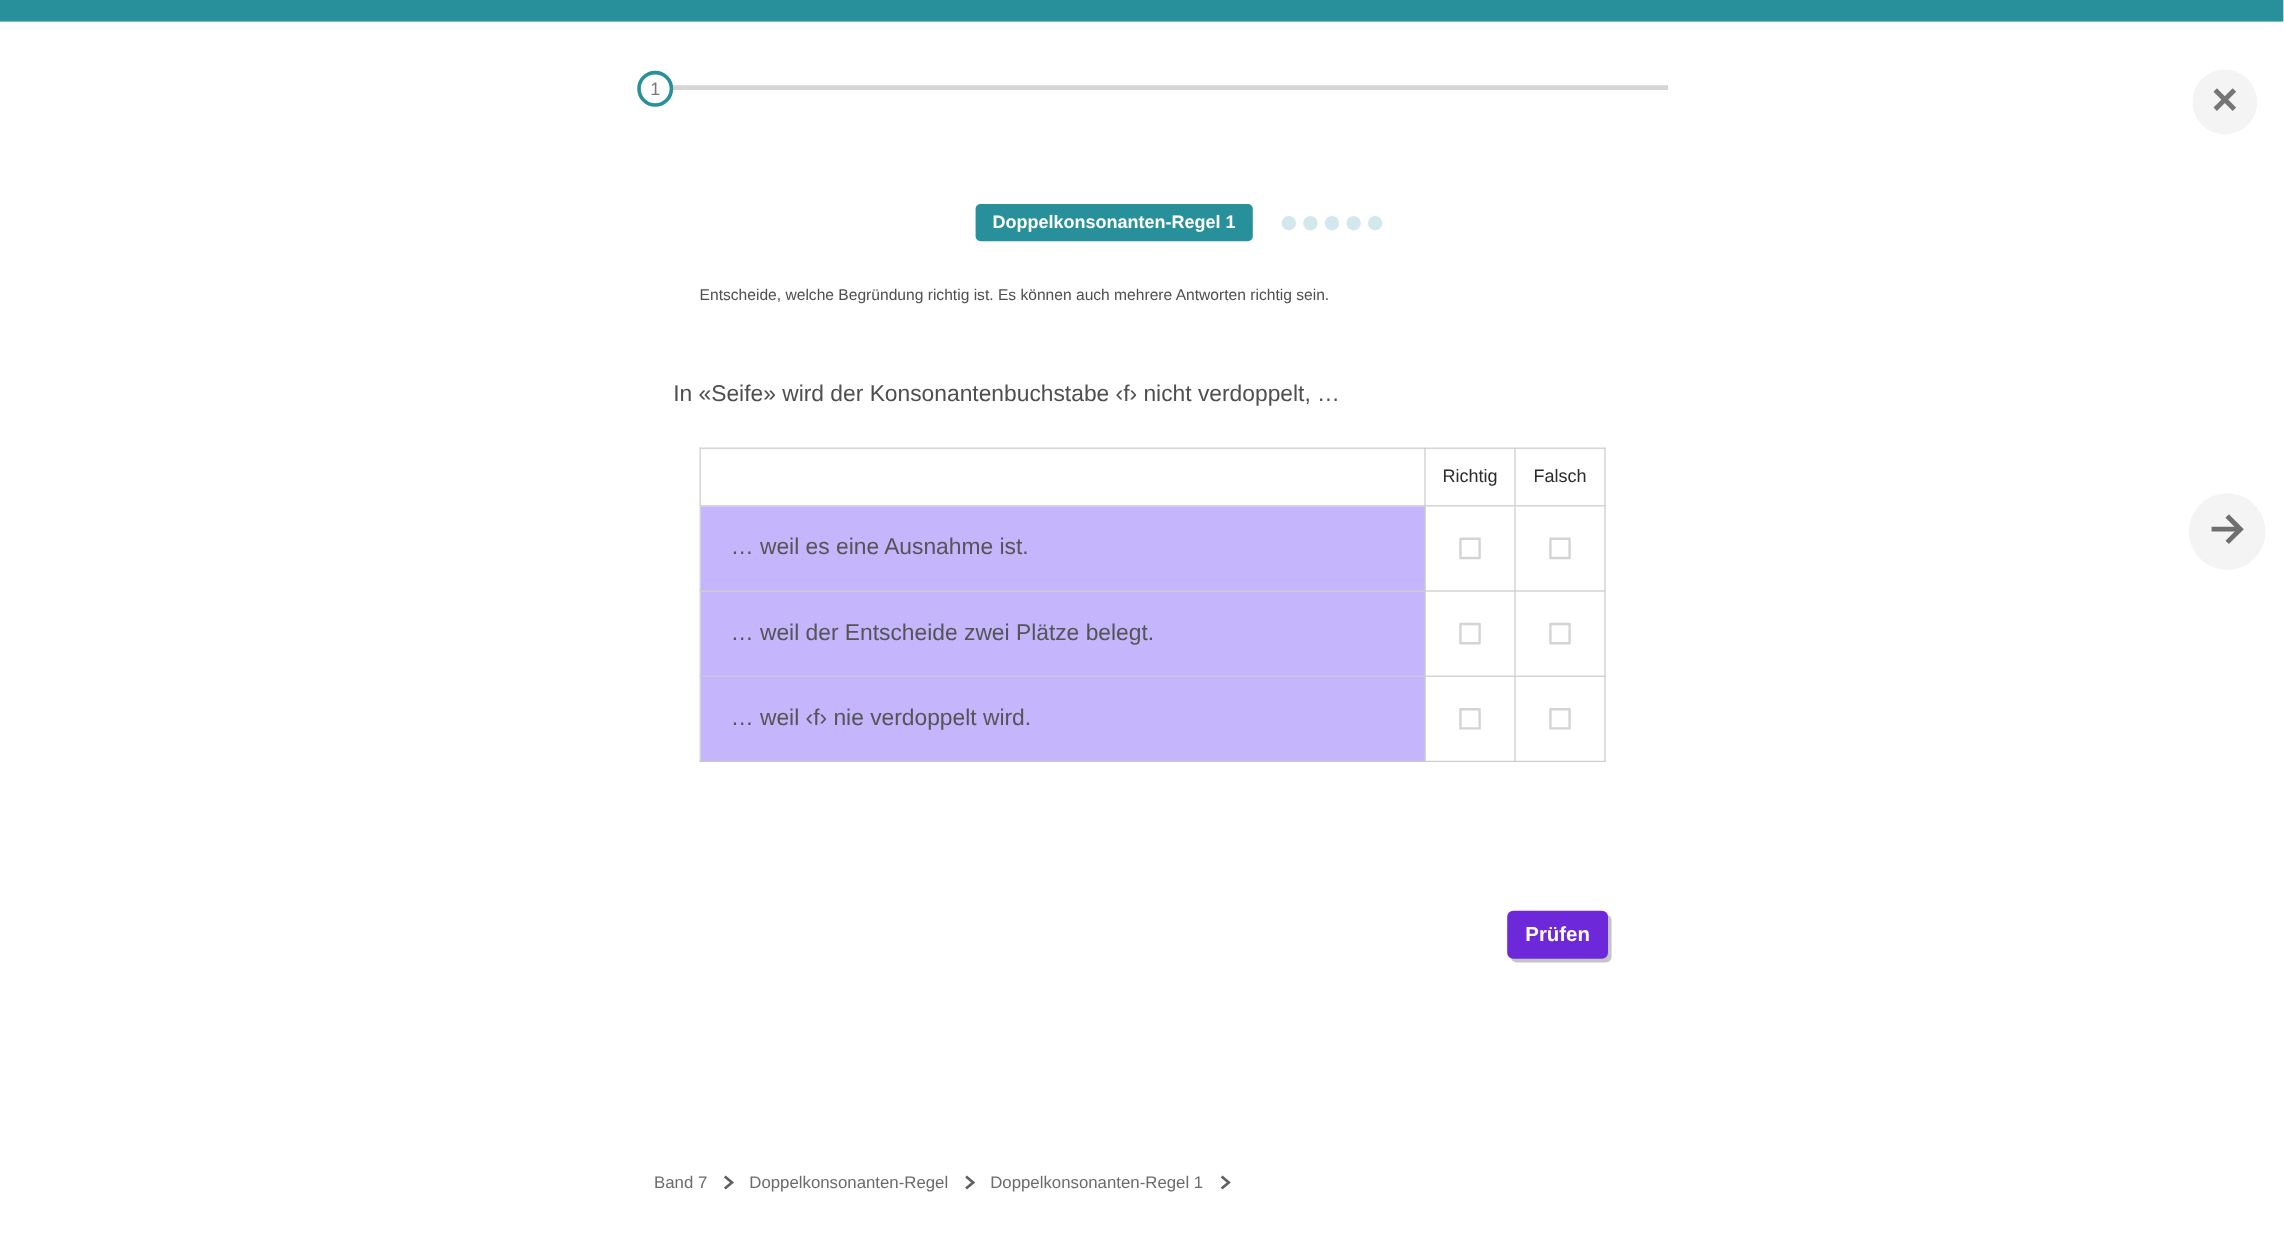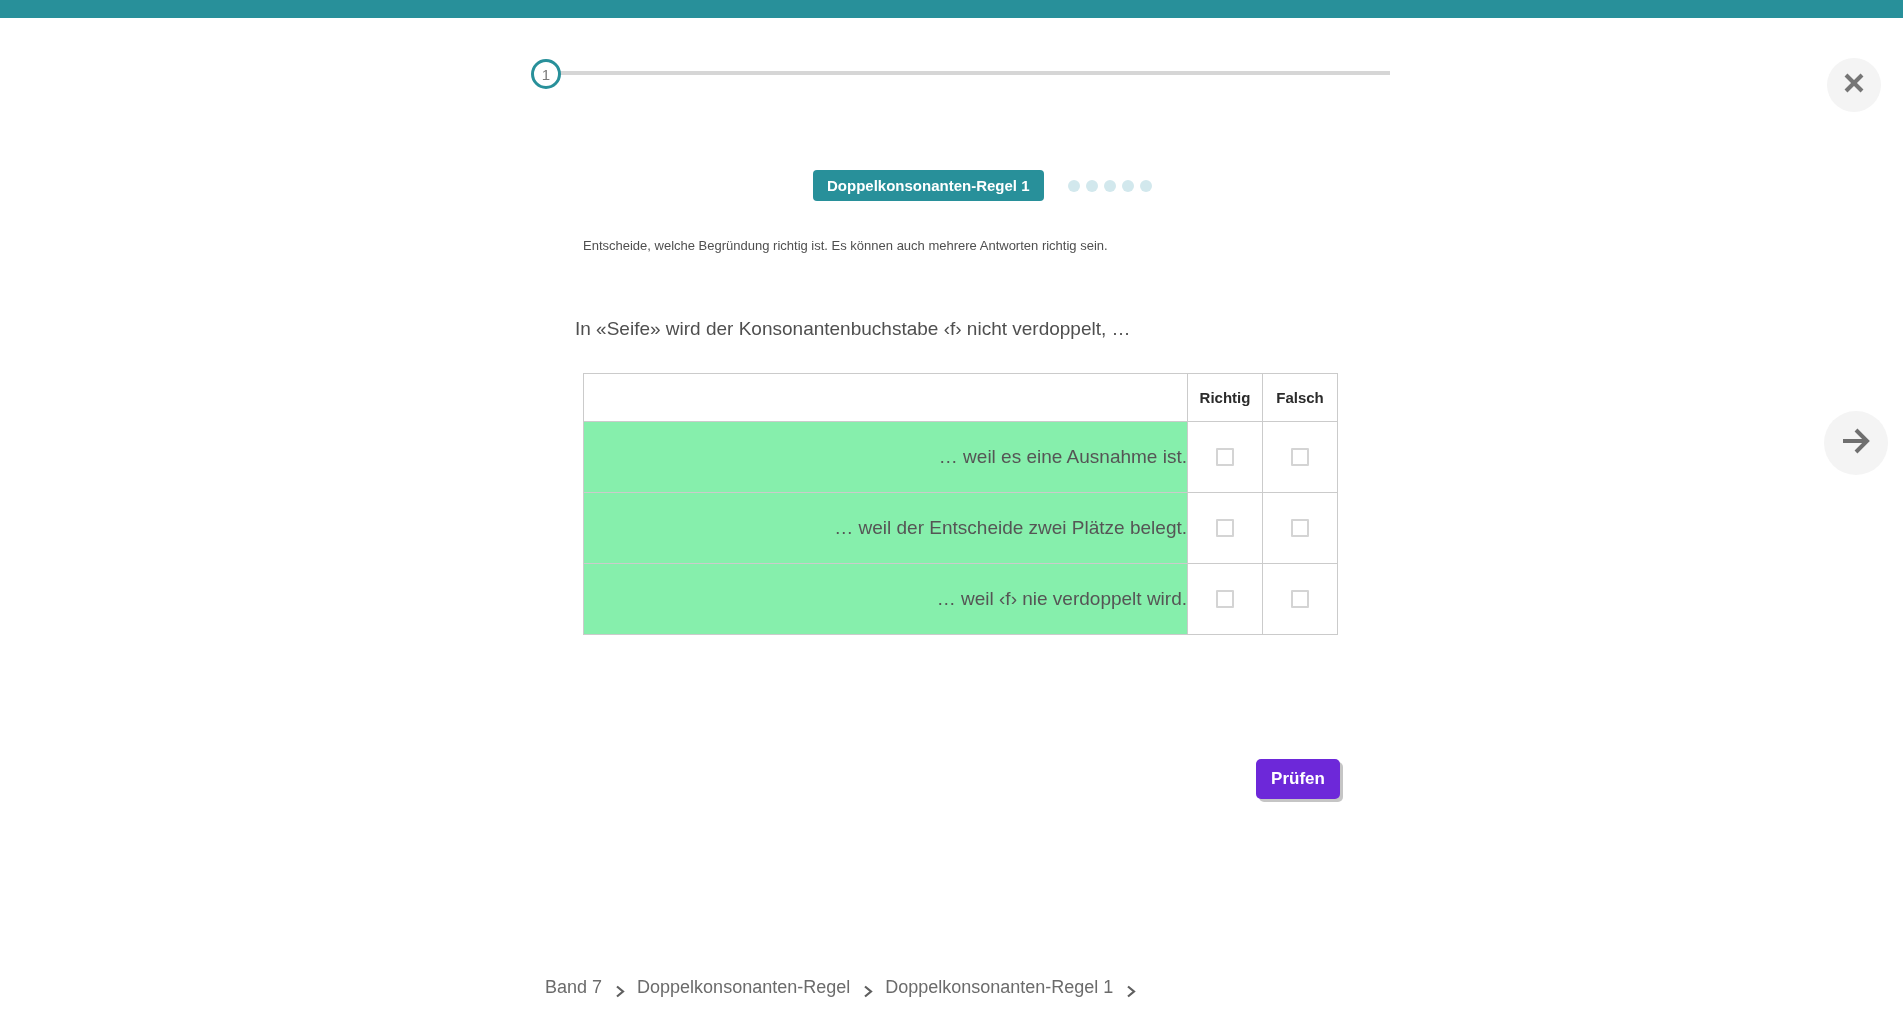--- a/index.html
+++ b/index.html
@@ -59,48 +59,48 @@
   }
   .dots { display:flex; gap:6px; margin-left:24px; }
   .dot { width:12px; height:12px; border-radius:50%; background:#d2e8ed; }
 
   
   .instruction {
     position:absolute; left:583px; top:238px;
     font-size:13px; color:#4f4f4f;
   }
   .question {
-    position:absolute; left:575px; top:318px;
+    position:absolute; left:561px; top:318px;
     font-size:19px; color:#4f4f4f;text-align:right;
   }
 
   
   .answer-table {
     position:absolute; left:583px; top:373px;
     width:755px;
     border-collapse:collapse;
     table-layout:fixed;
   }
   .answer-table th, .answer-table td {
     border:1px solid #cbcbcb;
   }
   .answer-table col.c-text    { width:604px; }
   .answer-table col.c-check   { width:75px; }
   .answer-table thead th {
     height:48px;
     background:#ffffff;
-    font-size:15px; font-weight:bold; color:#2b2b2b;
+    font-size:15px; font-weight:normal; color:#2b2b2b;
     text-align:center;
   }
   .answer-table tbody td { height:71px; }
   .answer-table td.answer-text {
-    background:#86efac;
+    background:#c4b5fd;
     padding-left:25px;
     font-size:19px; color:#555555;
-    text-align:right;
+    text-align:left;
   }
   .answer-table td.check-cell {
     background:#ffffff;
     text-align:center; vertical-align:middle;
   }
   .checkbox {
     display:inline-block;
     width:18px; height:18px;
     border:2px solid #d4d4d4;
     background:#ffffff;
@@ -117,22 +117,22 @@
     color:#ffffff;
     font-family:Liberation Sans, sans-serif;
     font-weight:bold; font-size:17px;
     border:none; border-radius:5px;
     box-shadow:3px 3px 0 rgba(150,150,150,0.55);
   }
 
   
   .breadcrumb {
     position:absolute; left:545px; top:977px;
-    display:flex; align-items:flex-end; gap:11px;
-    font-size:18px; color:#6b6b6b;
+    display:flex; align-items:center; gap:11px;
+    font-size:14px; color:#6b6b6b;
   }
   .breadcrumb .crumb { cursor:pointer; white-space:nowrap; }
   .breadcrumb svg { display:block; }
 </style>
 </head>
 <body>
 
 <div class="topbar"></div>
 
 <div class="progress-line"></div>

